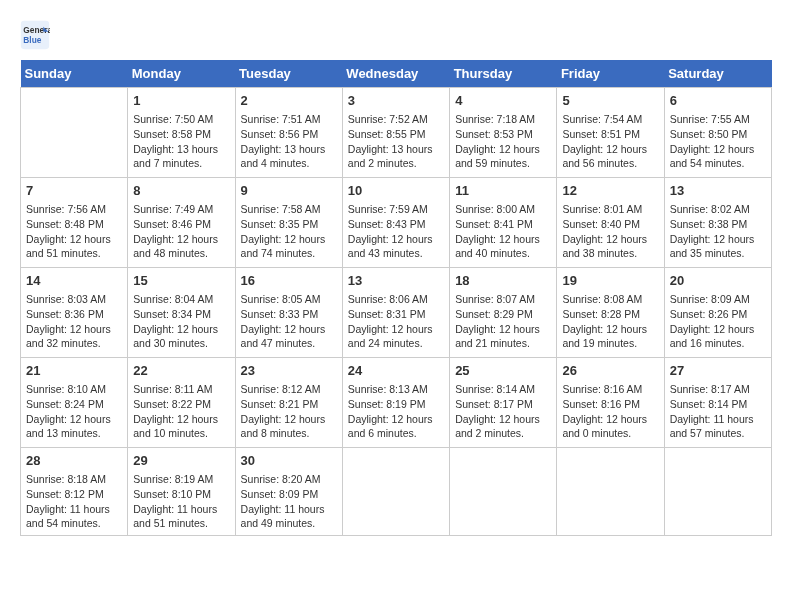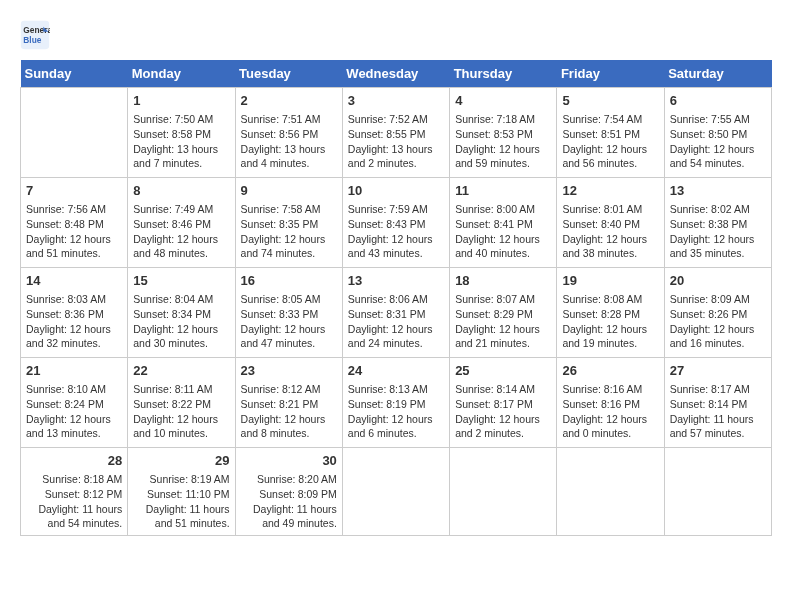--- a/index.html
+++ b/index.html
@@ -63,21 +63,20 @@
       font-size: 13px;
       font-weight: bold;
       margin-bottom: 2px;
     }
     .cell-text {
       font-size: 10.5px;
       color: #333;
     }
     tbody tr:last-child td {
       height: 75px;
-      text-align: right;
     }
     .empty {
       background: #fff;
     }
   </style>
 </head>
 <body>
 
 <div class="header">
   <div class="logo">
@@ -313,21 +312,21 @@
         <td>
           <div class="day-num">28</div>
           <div class="cell-text">Sunrise: 8:18 AM</div>
           <div class="cell-text">Sunset: 8:12 PM</div>
           <div class="cell-text">Daylight: 11 hours</div>
           <div class="cell-text">and 54 minutes.</div>
         </td>
         <td>
           <div class="day-num">29</div>
           <div class="cell-text">Sunrise: 8:19 AM</div>
-          <div class="cell-text">Sunset: 11:10 PM</div>
+          <div class="cell-text">Sunset: 8:10 PM</div>
           <div class="cell-text">Daylight: 11 hours</div>
           <div class="cell-text">and 51 minutes.</div>
         </td>
         <td>
           <div class="day-num">30</div>
           <div class="cell-text">Sunrise: 8:20 AM</div>
           <div class="cell-text">Sunset: 8:09 PM</div>
           <div class="cell-text">Daylight: 11 hours</div>
           <div class="cell-text">and 49 minutes.</div>
         </td>

